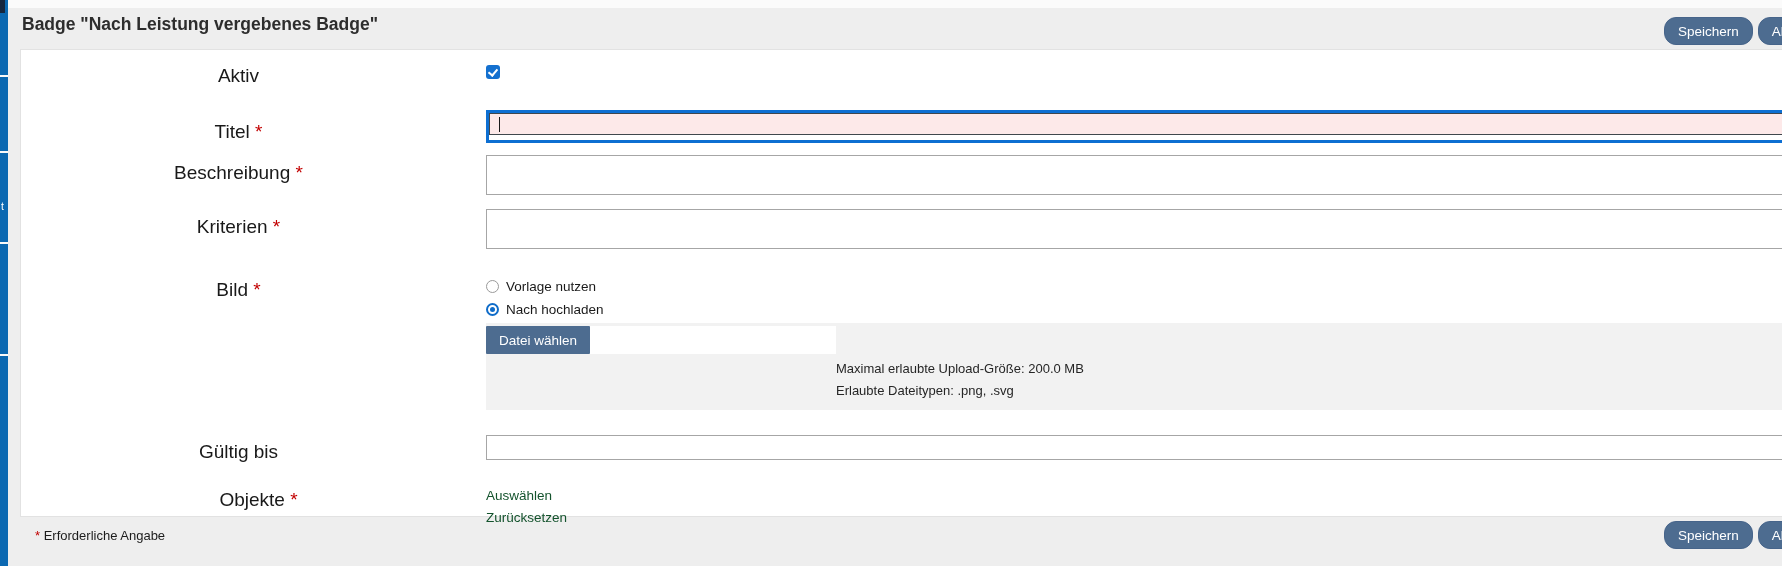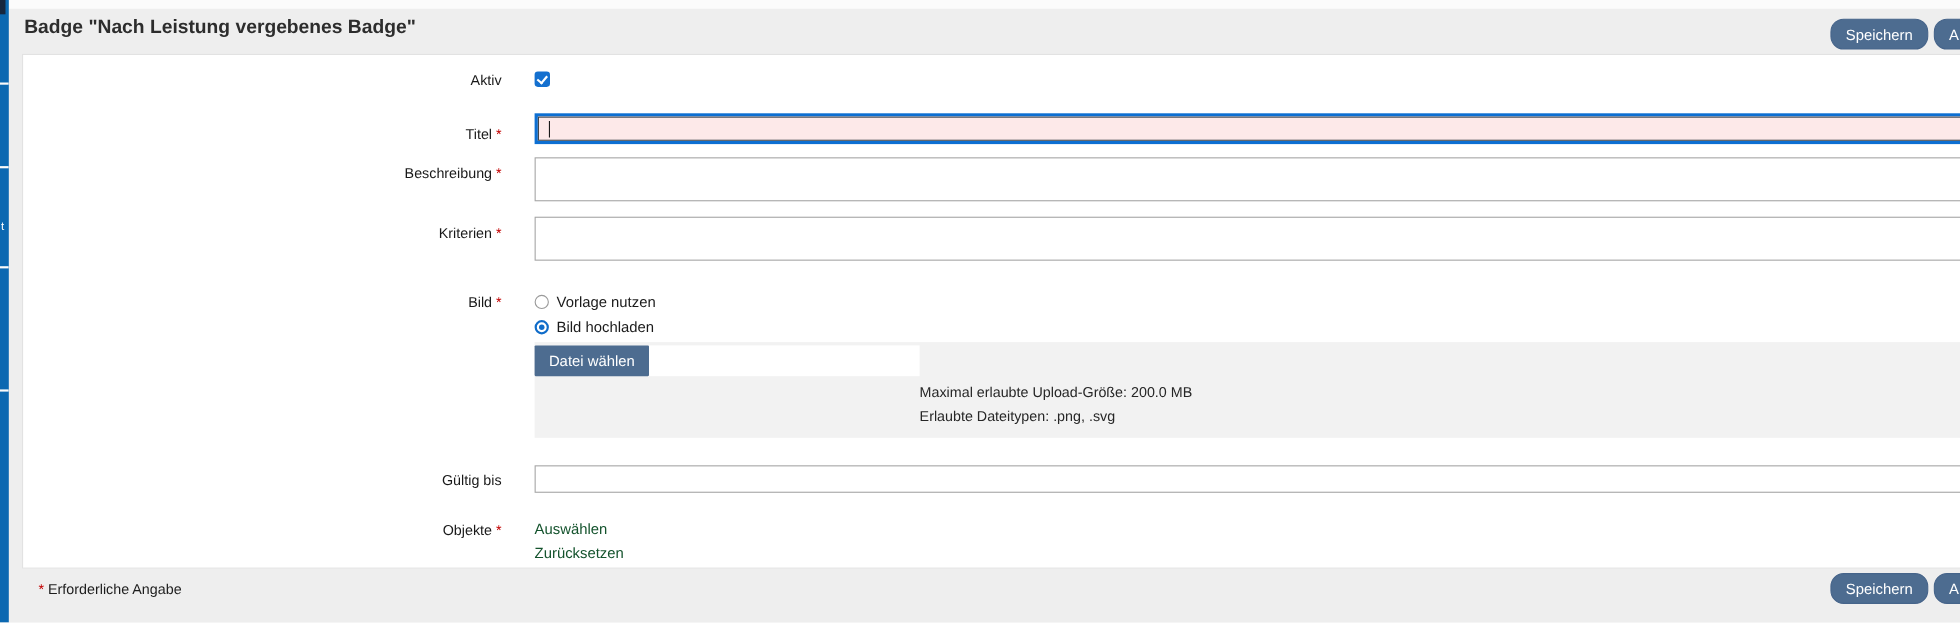--- a/index.html
+++ b/index.html
@@ -40,21 +40,21 @@
     white-space:nowrap; cursor:pointer; border:1px solid #46648a;
   }
 
   
   .panel {
     position:absolute; left:20px; top:49px; width:1795px; height:468px;
     background:#ffffff; border:1px solid #e2e2e2;
   }
   .row { display:grid; grid-template-columns:465px 1fr; }
   .flabel {
-    text-align:right; padding-right:30px; font-size:13px; color:#191919;
+    text-align:center; padding-right:30px; font-size:19px; color:#191919;
     white-space:nowrap;
   }
   .req { color:#c20000; }
 
   .row-aktiv { margin-top:13px; }
   .row-aktiv .flabel { padding-top:2px; }
   .checkbox {
     width:14px; height:14px; margin-top:2px; background:#1470cf;
     border-radius:3px; position:relative; cursor:pointer;
   }
@@ -166,21 +166,21 @@
 
   <div class="row row-bild">
     <div class="flabel"><span>Bild</span> <span class="req">*</span></div>
     <div>
       <div class="radio-line">
         <span class="radio off"></span>
         <span>Vorlage nutzen</span>
       </div>
       <div class="radio-line">
         <span class="radio on"></span>
-        <span>Bild hochladen</span>
+        <span>Nach hochladen</span>
       </div>
     </div>
   </div>
 
   <div class="subsection">
     <div class="sub-row">
       <div class="file-control">
         <div class="file-btn">Datei wählen</div>
         <div class="file-name"></div>
       </div>

